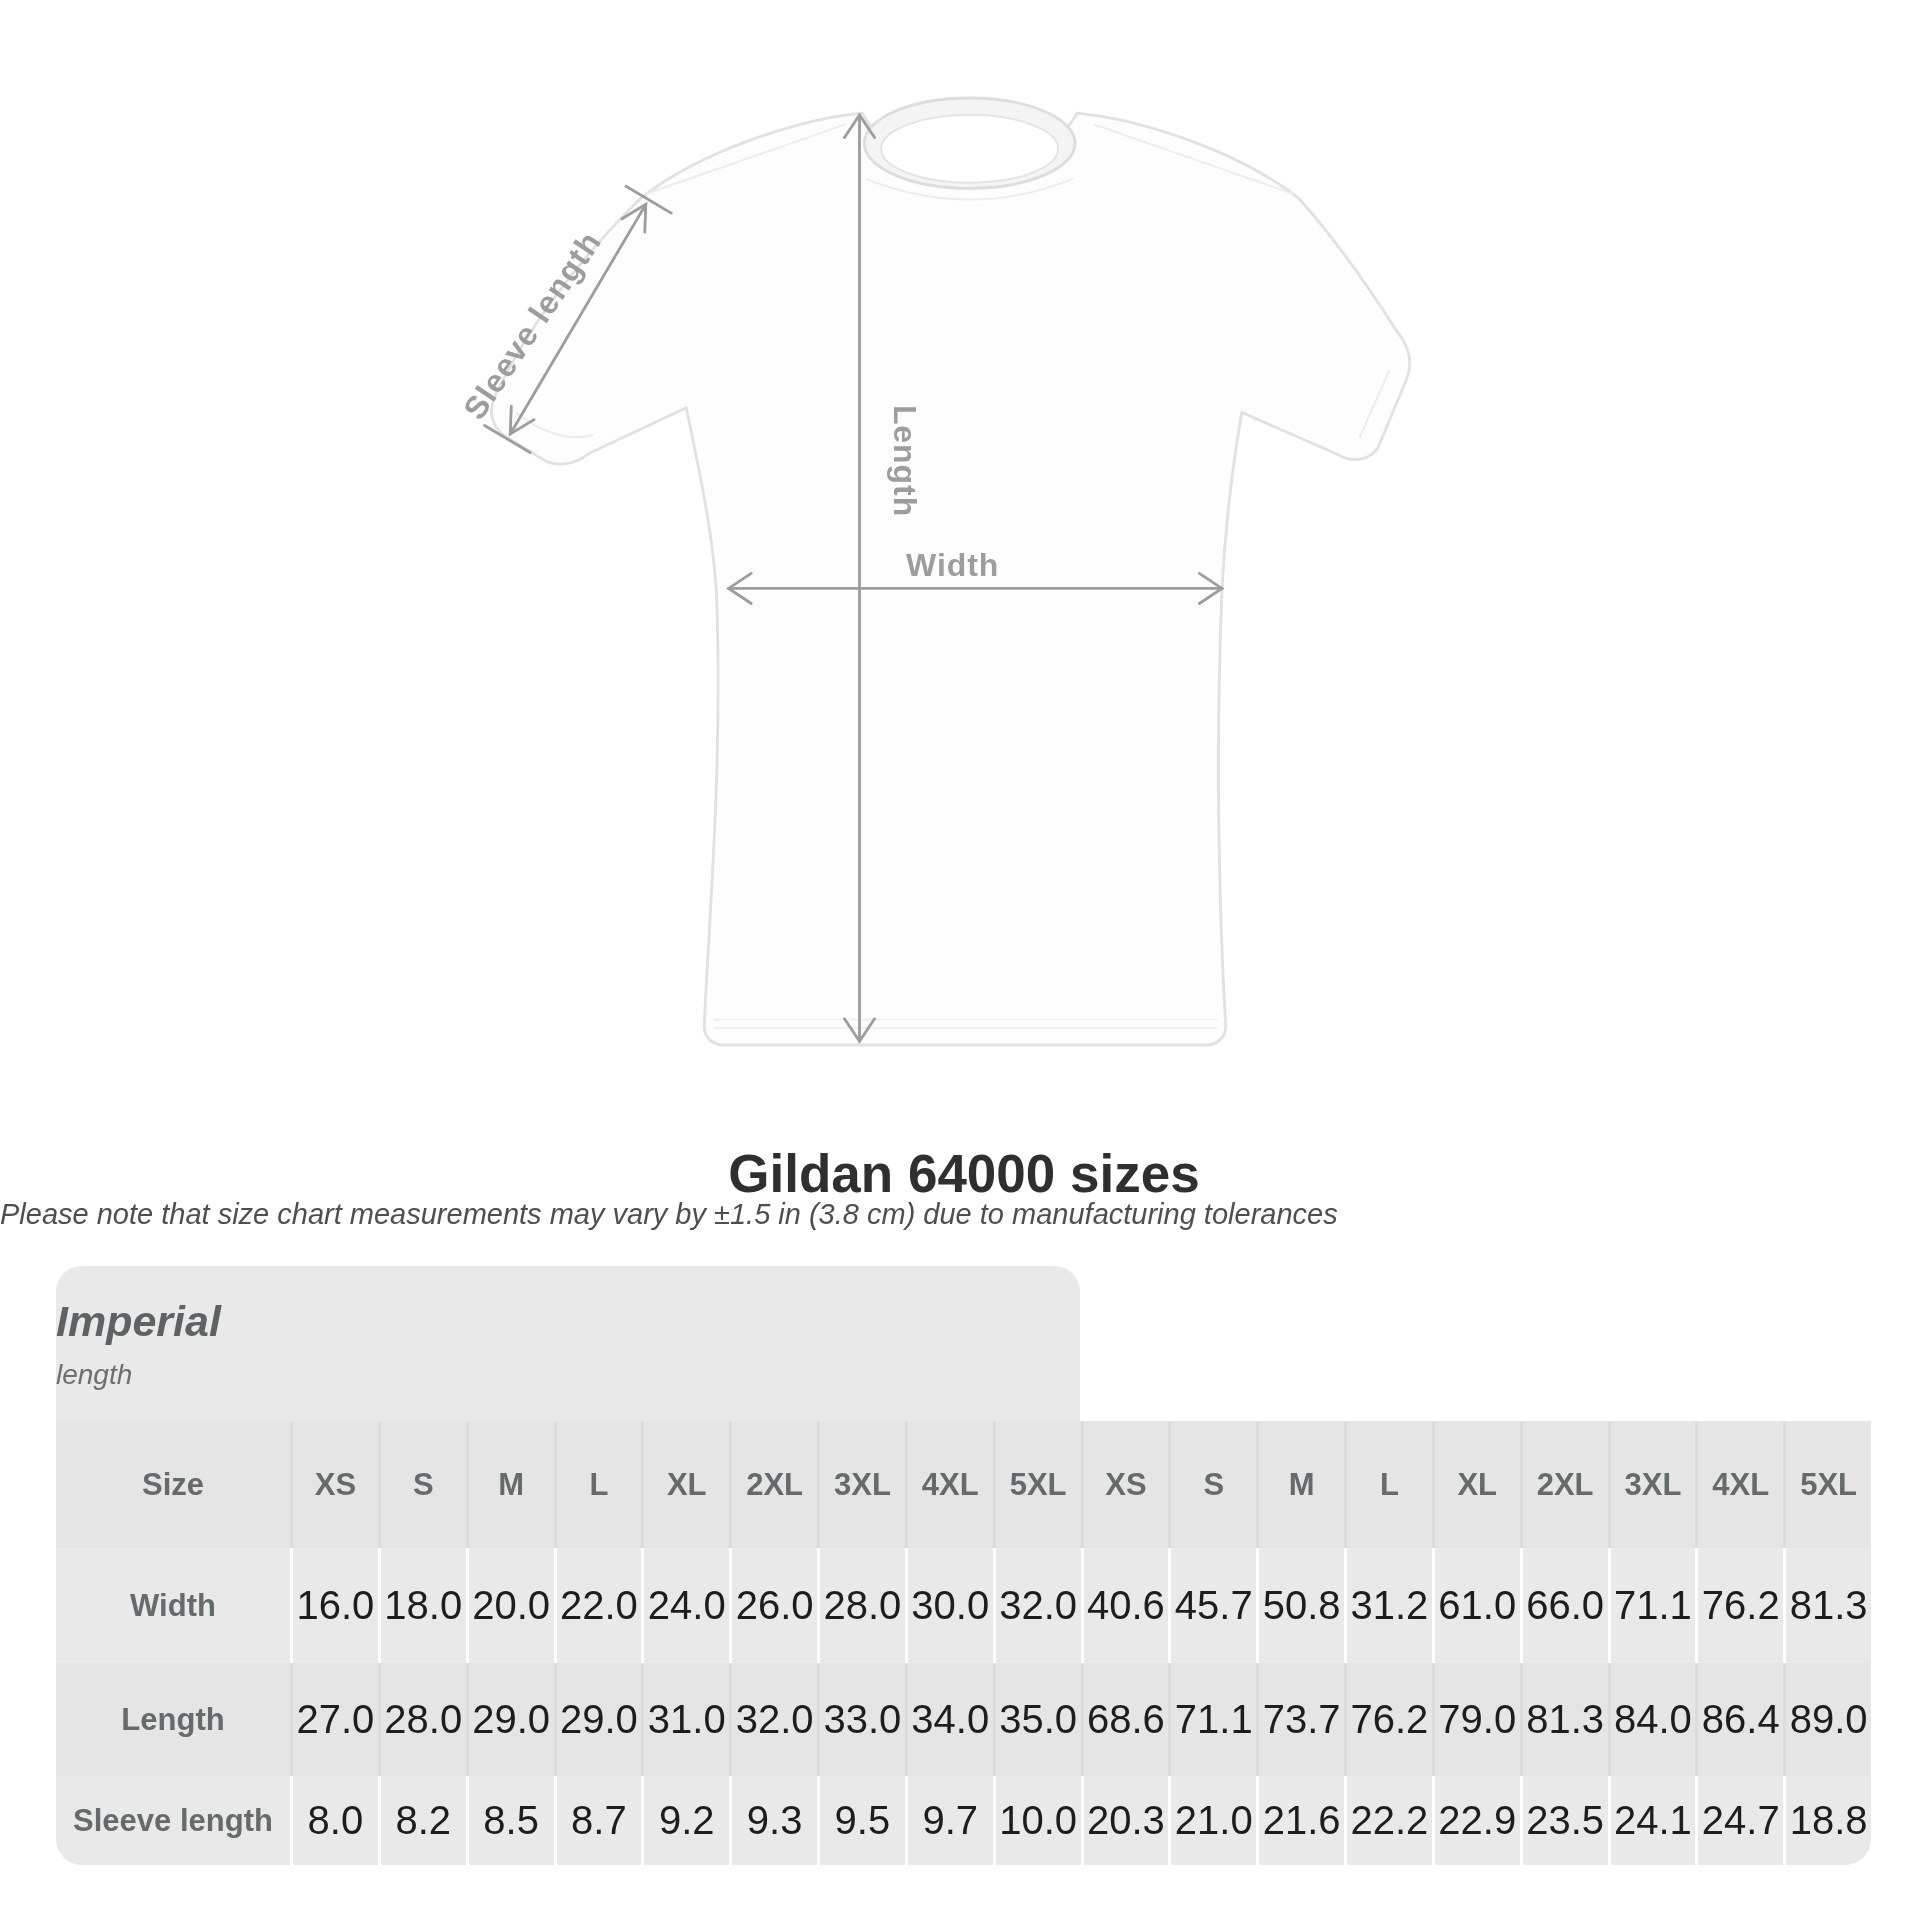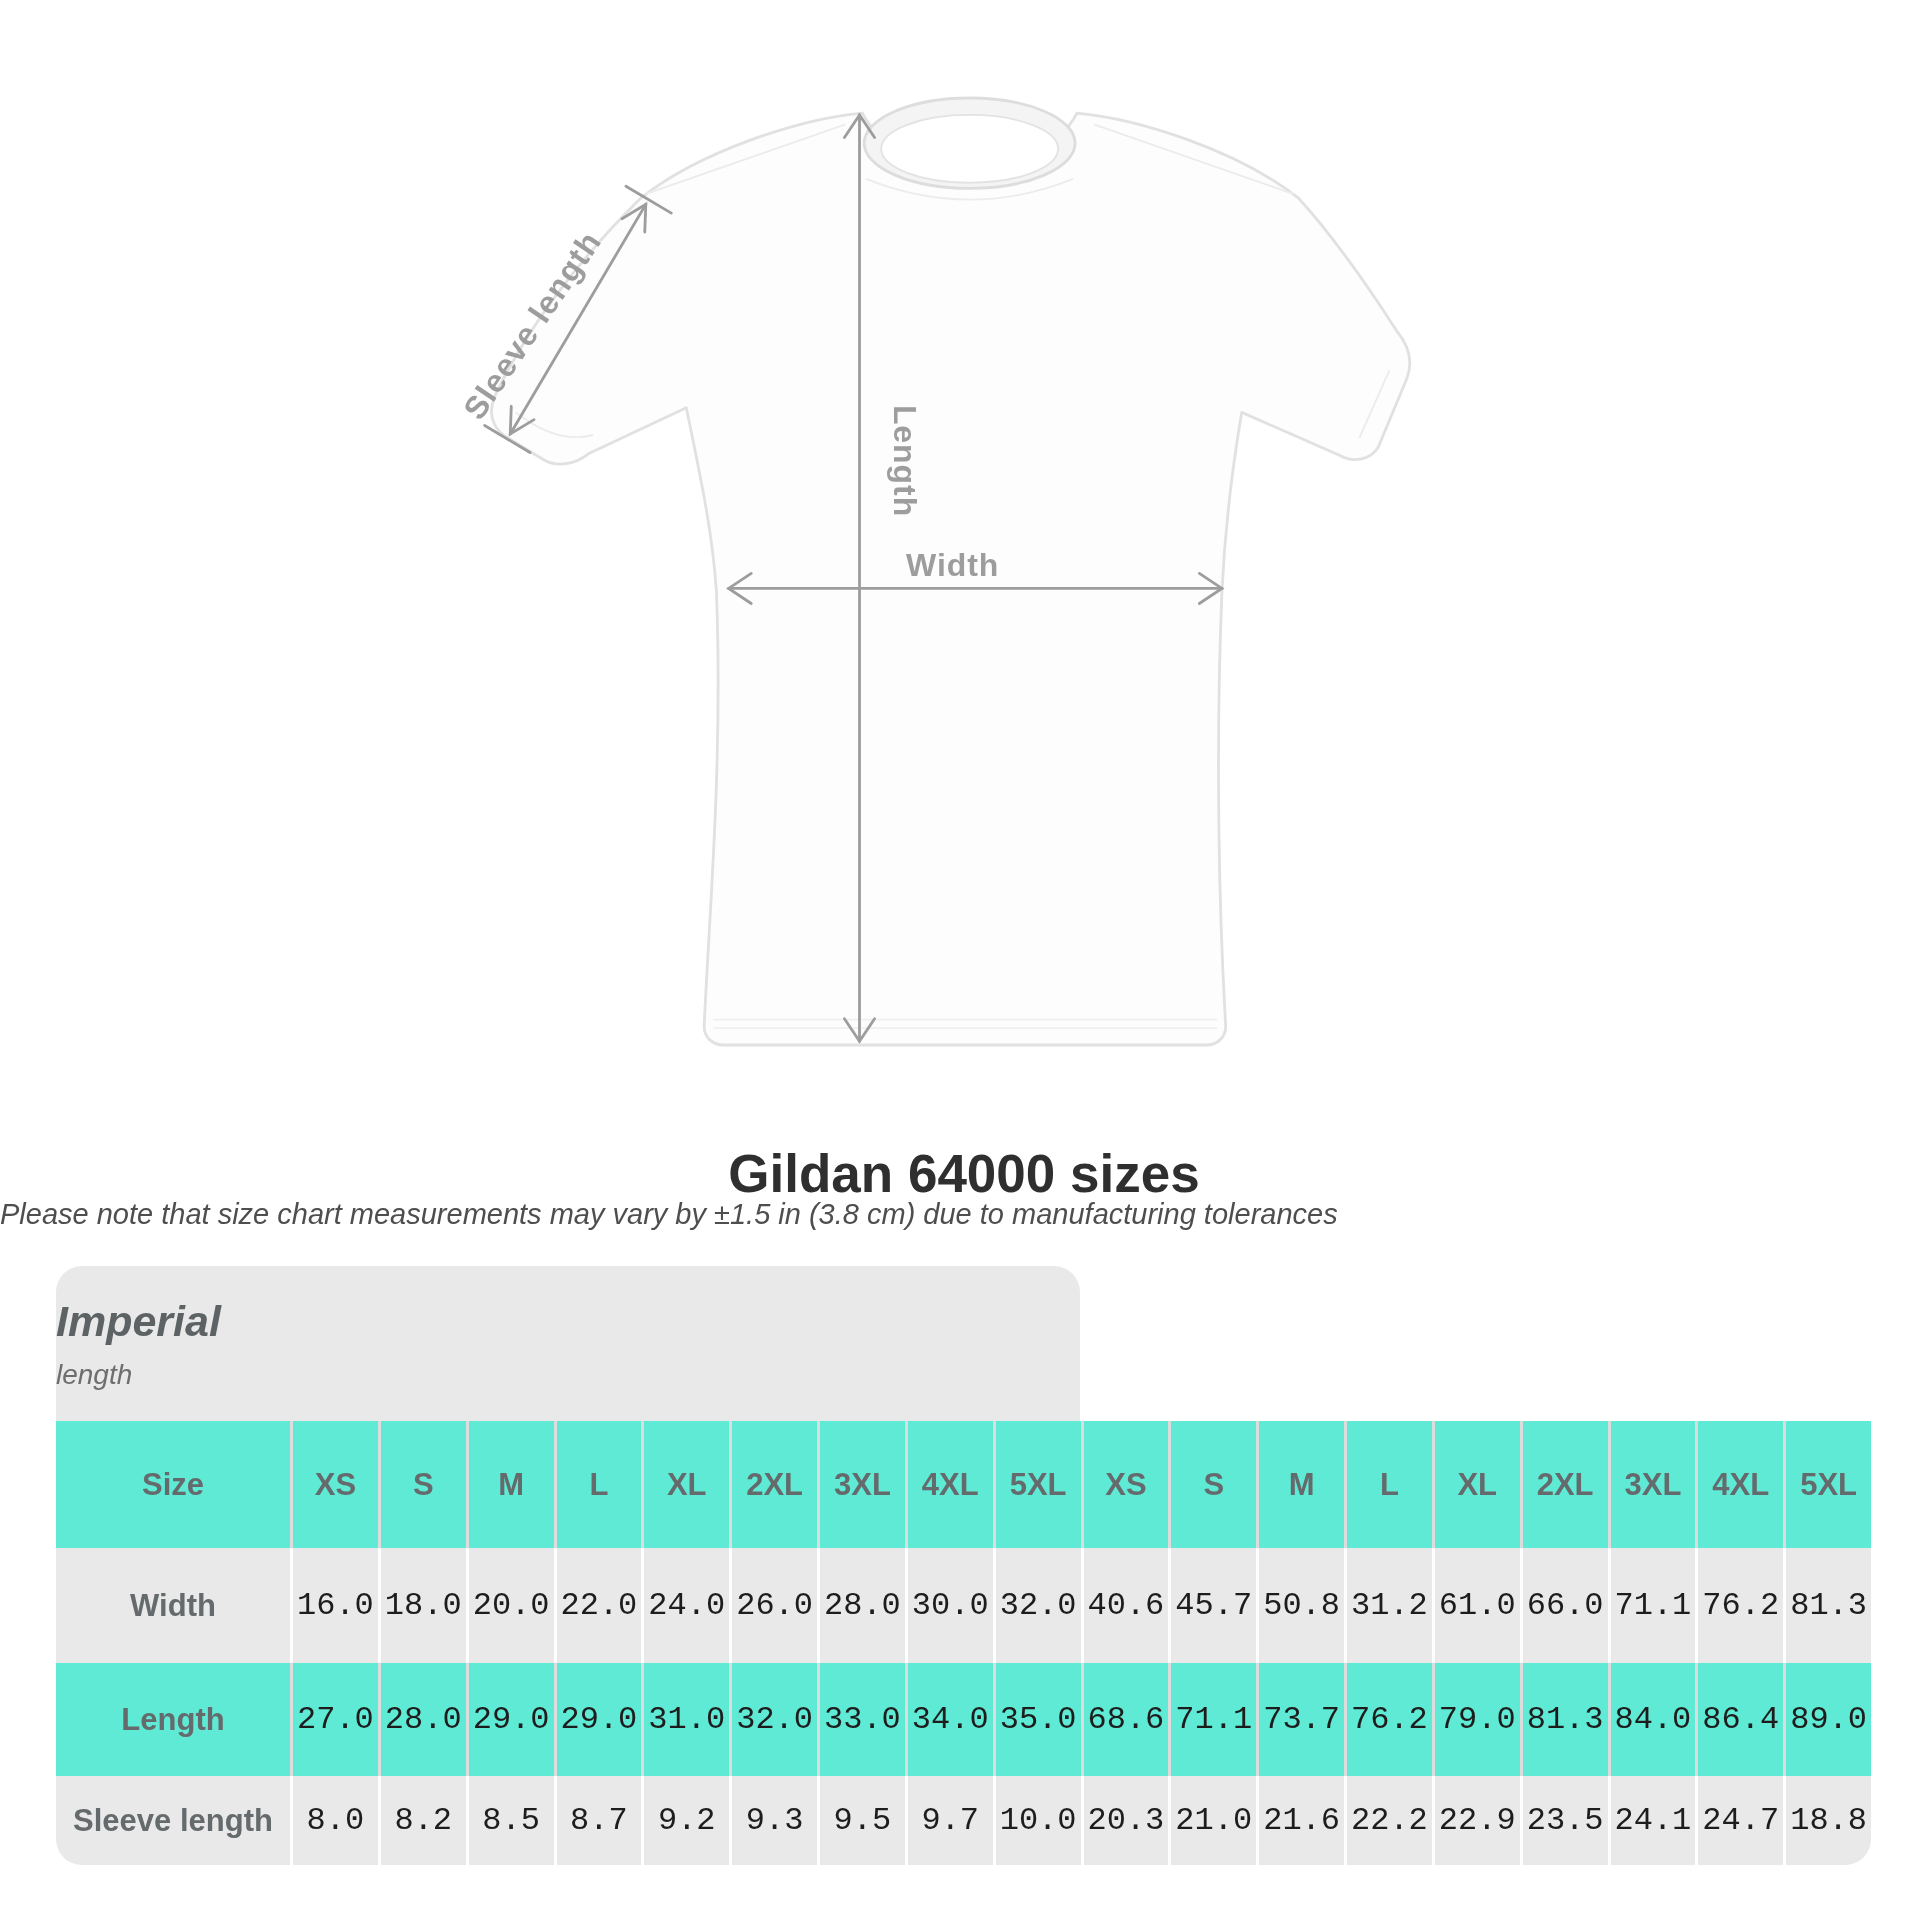--- a/index.html
+++ b/index.html
@@ -23,32 +23,32 @@
   .group{background:#e9e9e9;border-radius:26px 26px 0 0;display:flex;flex-direction:column;
          justify-content:center;gap:13px;}
   .group-imperial{width:1024px;}
   .group-metric{flex:1;}
   .group-label{font-size:43px;font-weight:bold;font-style:italic;color:#5d6364;}
   .group-sub{font-size:28px;font-style:italic;color:#6e6e6e;}
 
   .t-row{display:grid;grid-template-columns:234px repeat(18,1fr);}
   .row-sizes{height:127px;}
   .row-mid{height:115px;}
-  .row-white .cell{background:#5eead4;border-left:3.8px solid #dcdcdc;}
+  .row-white .cell{background:#e5e5e5;border-left:3.8px solid #dcdcdc;}
   .row-white .cell:first-child{border-left:none;}
   .row-gray .cell{background:#e9e9e9;border-left:3.8px solid #ffffff;}
   .row-gray .cell:first-child{border-left:none;}
   .row-length{height:113px;}
   .row-last{height:89px;}
   .row-last .cell:first-child{border-radius:0 0 0 26px;}
   .row-last .cell:last-child{border-radius:0 0 26px 0;}
 
   .cell{display:flex;align-items:center;justify-content:center;}
   .lbl{font-weight:bold;color:#656b6d;font-size:31px;}
-  .val{color:#1d1d1d;font-size:32px;font-family:Liberation Mono, monospace;}
+  .val{color:#1d1d1d;font-size:40px;}
 </style>
 </head>
 <body>
 
 <div class="canvas">
 
   <svg class="diagram-svg" viewBox="0 0 2048 1180" xmlns="http://www.w3.org/2000/svg">
 
     <g>
       <path d="M 916,120

